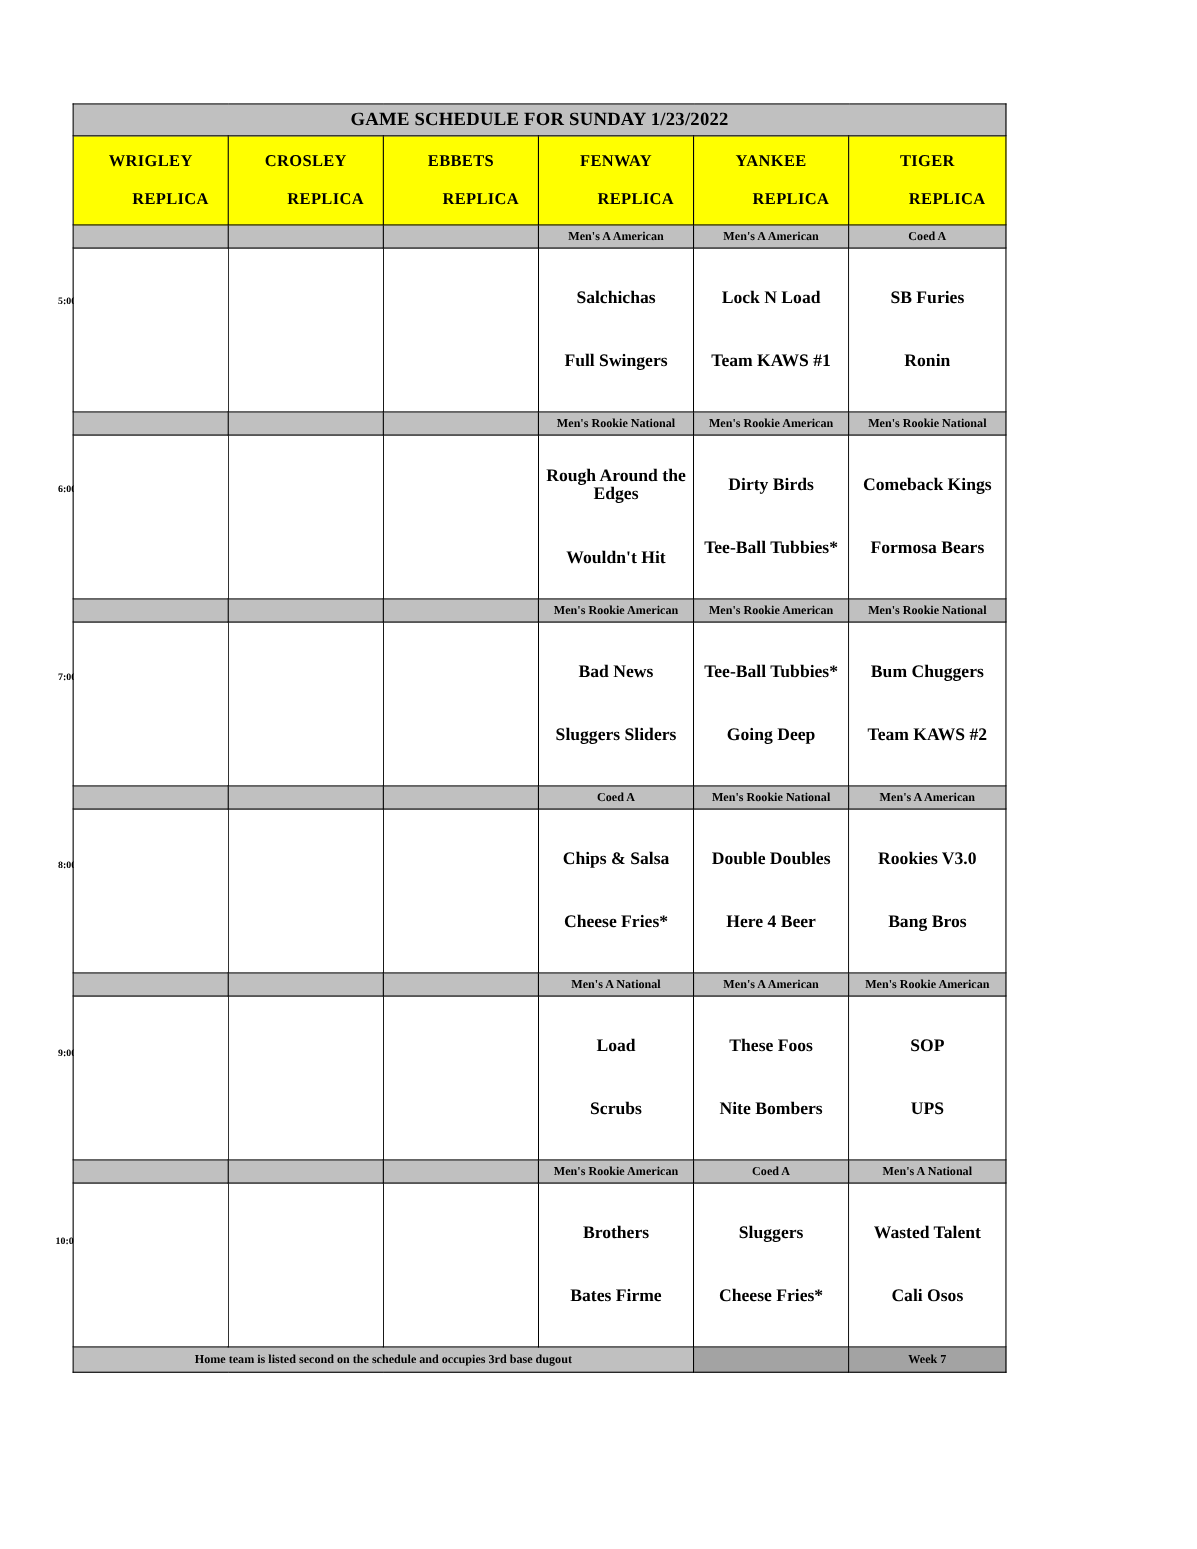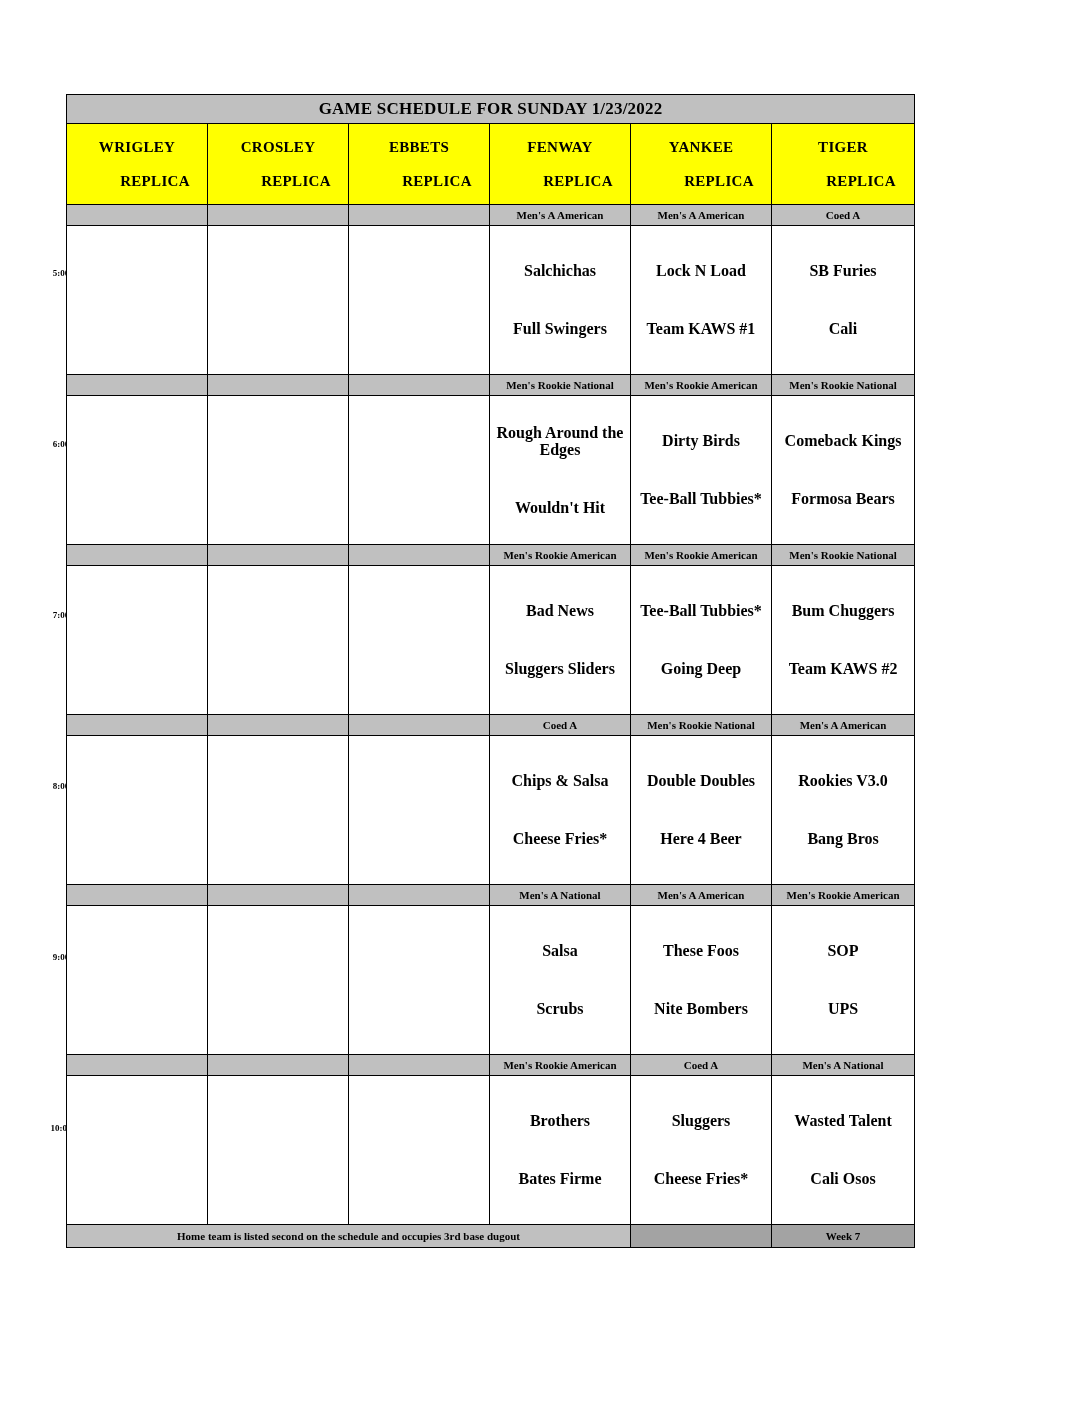--- a/index.html
+++ b/index.html
@@ -207,21 +207,21 @@
             </td>
           <td class="game-cell">
               <div class="game-inner">
                 <div class="team away">Lock N Load</div>
                 <div class="team home">Team KAWS #1</div>
               </div>
             </td>
           <td class="game-cell">
               <div class="game-inner">
                 <div class="team away">SB Furies</div>
-                <div class="team home">Cali</div>
+                <div class="team home">Ronin</div>
               </div>
             </td>
         </tr>
 
         <tr>
           <td class="band"></td>
           <td class="band"></td>
           <td class="band"></td>
           <td class="band">Men's Rookie National</td>
           <td class="band">Men's Rookie American</td>
@@ -382,21 +382,21 @@
               </div>
             </td>
           <td class="game-cell">
               <div class="game-inner">
                 <div class="team away"></div>
                 <div class="team home"></div>
               </div>
             </td>
           <td class="game-cell">
               <div class="game-inner">
-                <div class="team away">Salsa</div>
+                <div class="team away">Load</div>
                 <div class="team home">Scrubs</div>
               </div>
             </td>
           <td class="game-cell">
               <div class="game-inner">
                 <div class="team away">These Foos</div>
                 <div class="team home">Nite Bombers</div>
               </div>
             </td>
           <td class="game-cell">

